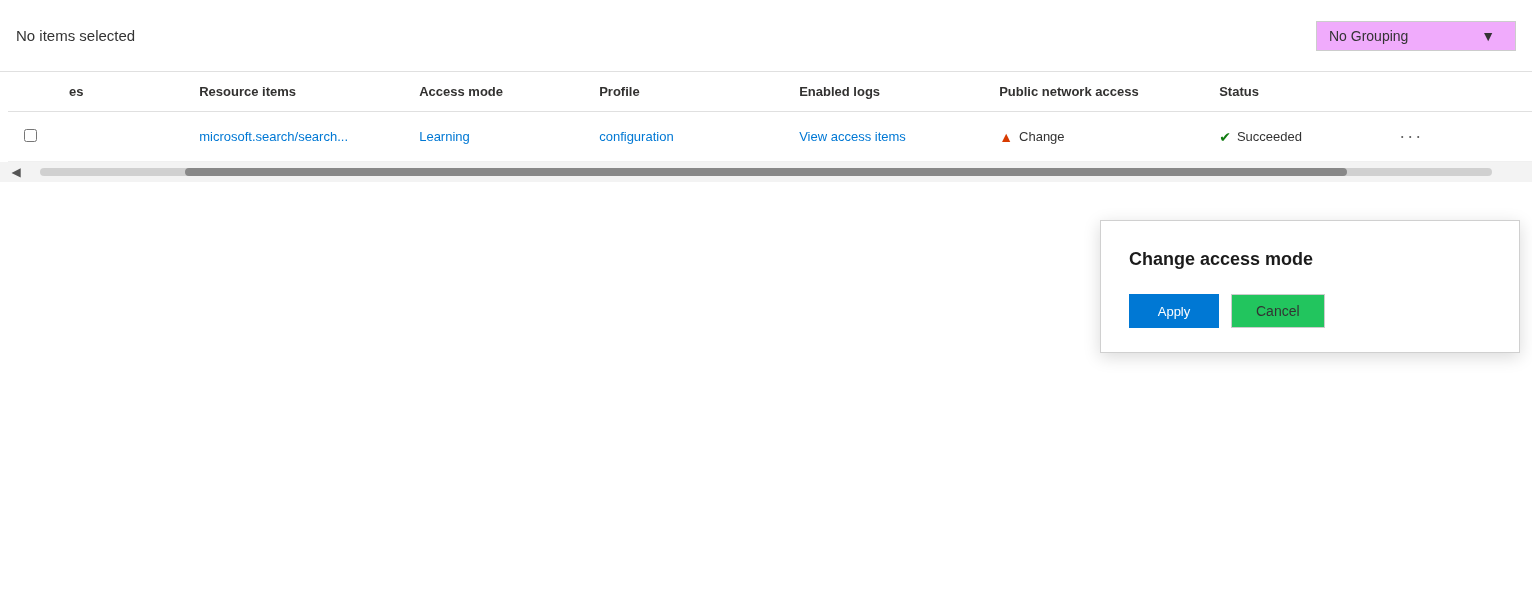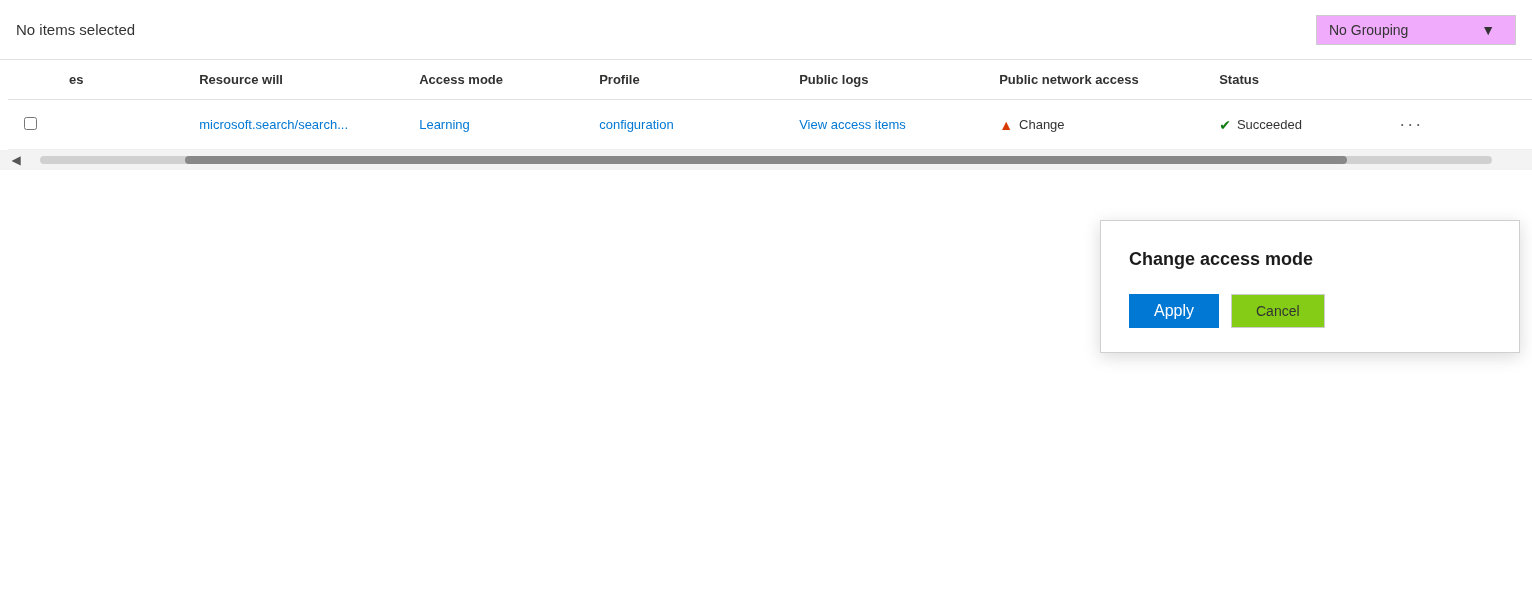--- a/index.html
+++ b/index.html
@@ -14,21 +14,21 @@
       position: relative;
     }
 
     
     .top-bar {
       display: flex;
       justify-content: space-between;
       align-items: center;
       padding: 8px 16px;
       border-bottom: 1px solid #e0e0e0;
-      height: 60px;
+      height: 72px;
     }
     .no-items {
       font-size: 15px;
       color: #333;
     }
     .grouping-dropdown {
       display: flex;
       align-items: center;
       border: 1px solid #ccc;
       padding: 6px 12px;
@@ -191,27 +191,27 @@
     .popup-actions {
       display: flex;
       gap: 12px;
       margin-top: 24px;
     }
     .btn-apply {
       background: #0078d4;
       color: #fff;
       border: none;
       padding: 8px 14px;
-      font-size: 16px;
+      font-size: 13px;
       cursor: pointer;
       font-weight: 500;
       min-width: 90px;
     }
     .btn-cancel {
-      background: #84cc16;
+      background: #22c55e;
       color: #333;
       border: 1px solid #ccc;
       padding: 8px 24px;
       font-size: 14px;
       cursor: pointer;
       font-weight: 500;
       min-width: 90px;
     }
 
     .th-first {
@@ -237,30 +237,30 @@
 
 <div class="table-container">
   <table>
     <thead>
       <tr>
         <th class="th-first"></th>
         <th>
           <span>es</span>
         </th>
         <th class="col-resource">
-          <span>Resource will</span>
+          <span>Resource items</span>
         </th>
         <th class="col-access-mode">
           <span>Access mode</span>
         </th>
         <th class="col-profile">
           <span>Profile</span>
         </th>
         <th class="col-access-logs">
-          <span>Public logs</span>
+          <span>Enabled logs</span>
         </th>
         <th class="col-public-network">
           <span>Public network access</span>
         </th>
         <th class="col-status">
           <span>Status</span>
         </th>
         <th></th>
       </tr>
     </thead>

